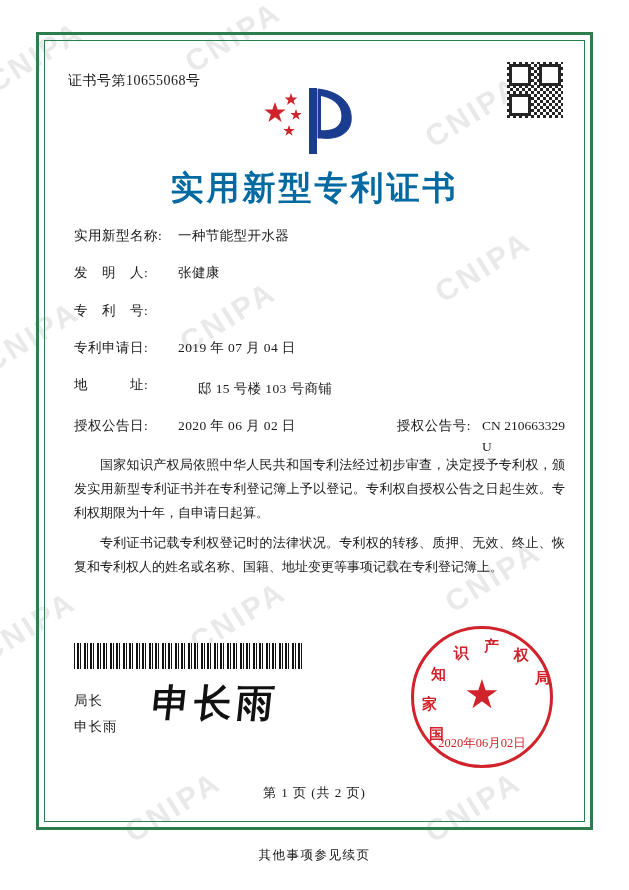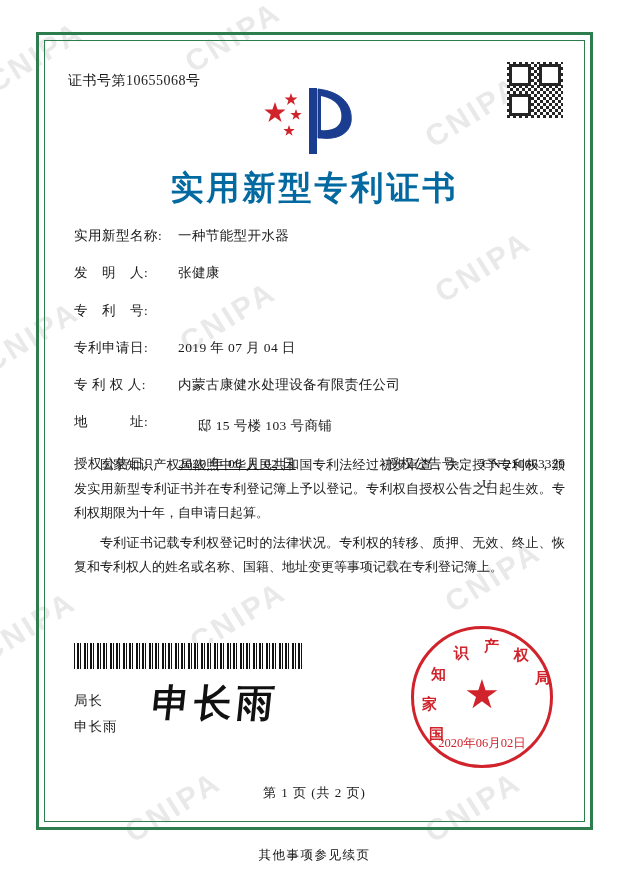--- a/index.html
+++ b/index.html
@@ -164,27 +164,27 @@
     flex: 1;
     letter-spacing: 0.4px;
   }
   .field-value .line2 {
     display: block;
     margin-top: 4px;
     padding-left: 20px;
   }
   .field-row.dual .field-value {
     flex: 0 0 208px;
-    text-decoration: underline;
   }
   .field-row.dual .field-label2 {
     width: 96px;
     flex: 0 0 96px;
     letter-spacing: 0.5px;
     white-space: pre;
+    text-align: center;
   }
   .field-row.dual .field-value2 {
     flex: 1;
   }
 
   
   .paragraphs {
     position: absolute;
     top: 405px;
     left: 22px;
@@ -376,24 +376,20 @@
 
       <div class="field-row">
         <div class="field-label">专　利　号:</div>
       </div>
 
       <div class="field-row">
         <div class="field-label">专利申请日:</div>
         <div class="field-value">2019 年 07 月 04 日</div>
       </div>
 
-      <div class="field-row">
-        <div class="field-label">专 利 权 人:</div>
-        <div class="field-value">内蒙古康健水处理设备有限责任公司</div>
-      </div>
 
       <div class="field-row">
         <div class="field-label">地　　　址:</div>
         <div class="field-value">
           <span class="line2">邸 15 号楼 103 号商铺</span>
         </div>
       </div>
 
       <div class="field-row dual">
         <div class="field-label">授权公告日:</div>

